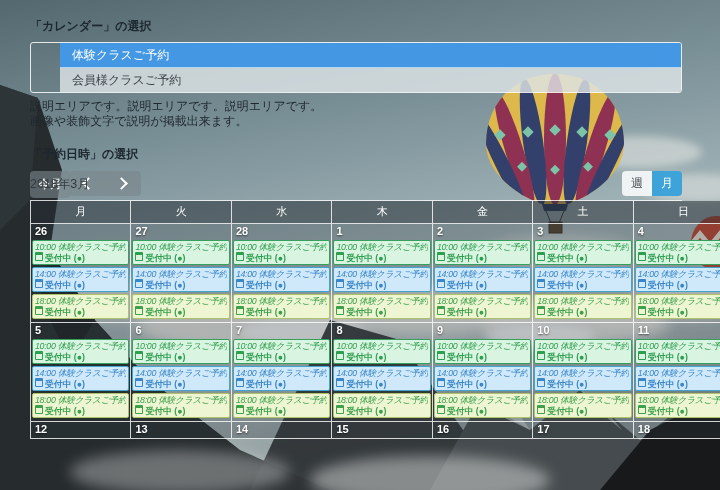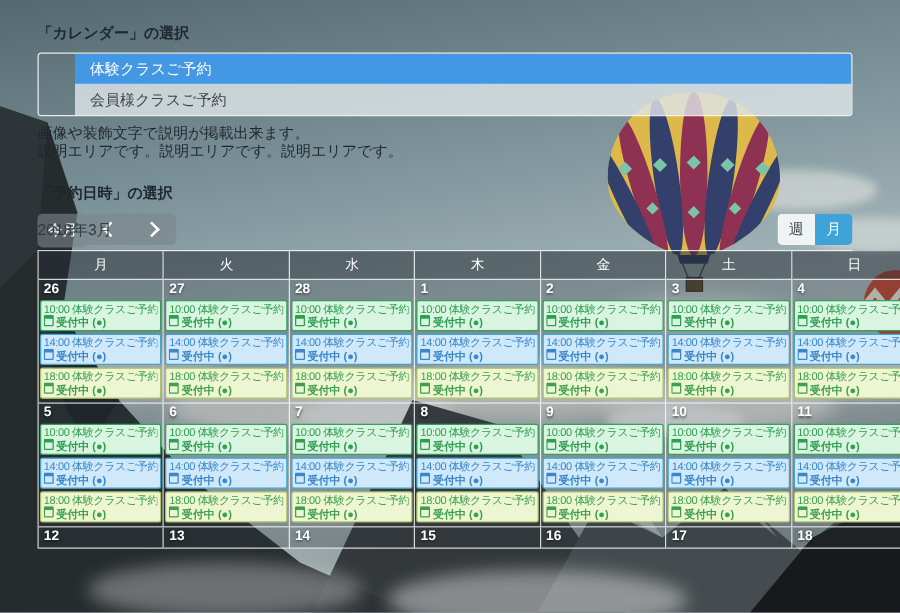--- a/index.html
+++ b/index.html
@@ -42,21 +42,21 @@
 
   .cal-table{margin-top:3px;display:grid;grid-template-columns:repeat(7,1fr);
     border-left:1px solid rgba(255,255,255,.8);border-top:1px solid rgba(255,255,255,.8);}
   .th{background:rgba(38,46,52,.55);color:#fff;font-size:11px;text-align:center;padding:3px 0 4px;
     border-right:1px solid rgba(255,255,255,.8);border-bottom:1px solid rgba(255,255,255,.8);}
   .cell{background:rgba(48,56,62,.30);border-right:1px solid rgba(255,255,255,.8);
     border-bottom:1px solid rgba(255,255,255,.8);padding-bottom:1px;}
   .date{color:#fff;font-size:11px;font-weight:bold;padding:1px 0 1px 4px;height:13px;
     text-shadow:0 1px 2px rgba(0,0,0,.55);}
   .event{margin:1px 1px 2px;border:1px solid;border-radius:2px;padding:1px 2px;cursor:pointer;}
-  .event .l1{font-size:8.8px;line-height:10px;letter-spacing:-.3px;white-space:nowrap;overflow:hidden;}
+  .event .l1{font-size:8.8px;line-height:10px;letter-spacing:-.3px;white-space:nowrap;overflow:hidden;font-style:italic;}
   .event .l2{font-size:8.8px;line-height:10px;font-weight:bold;white-space:nowrap;overflow:hidden;}
   .cal-icon{display:inline-block;width:6px;height:5px;border:1px solid currentColor;border-top-width:3px;
     border-radius:1px;margin-right:2px;}
 </style>
 </head>
 <body>
 
 <svg class="scene" viewBox="0 0 720 490" preserveAspectRatio="none" aria-hidden="true">
   <defs>
     <linearGradient id="sky" x1="0" y1="0" x2="0.25" y2="1">
@@ -151,22 +151,22 @@
 
 
   <div class="section-label">「カレンダー」の選択</div>
 
   <div class="cal-select">
     <div class="cal-option selected">体験クラスご予約</div>
     <div class="cal-option unselected">会員様クラスご予約</div>
   </div>
 
   <div class="description">
+    <div>説明エリアです。説明エリアです。説明エリアです。</div>
     <div>画像や装飾文字で説明が掲載出来ます。</div>
-    <div>説明エリアです。説明エリアです。説明エリアです。</div>
   </div>
 
   <div class="section-label">「予約日時」の選択</div>
 
   <div class="toolbar">
     <button class="btn-thismonth">今月</button>
     <div class="nav-group">
       <span class="nav-btn">
           <span class="chev left"></span>
         </span>

